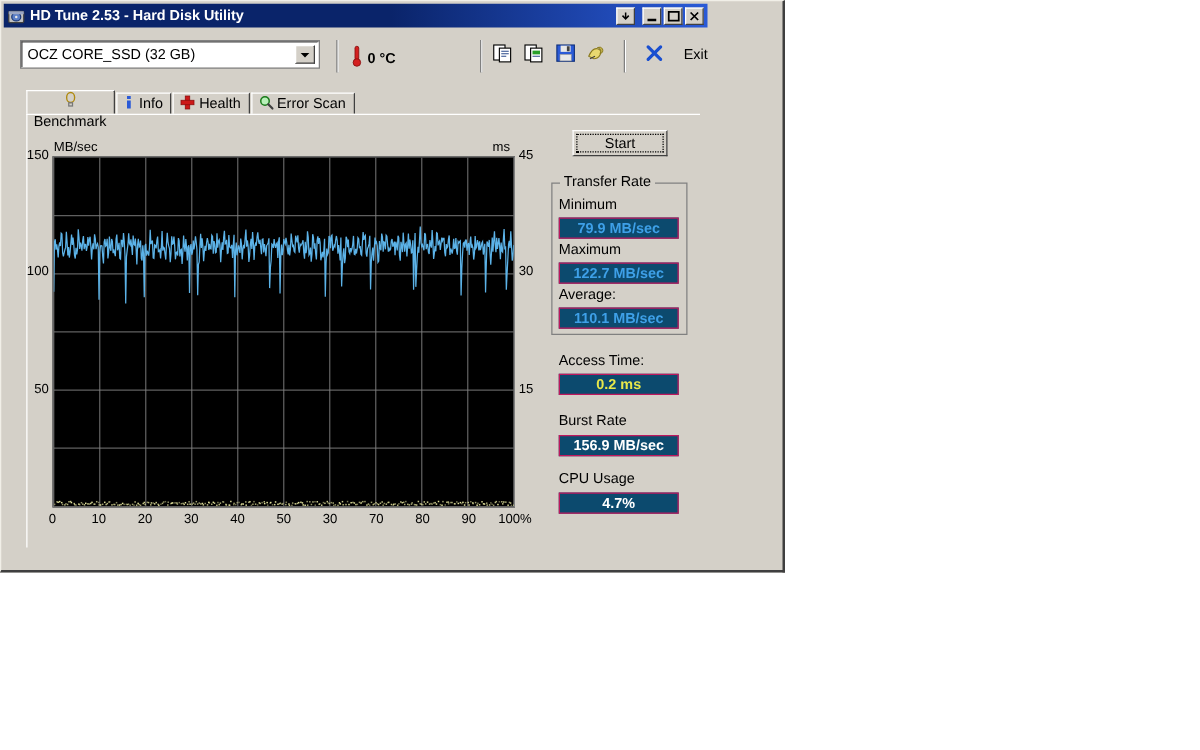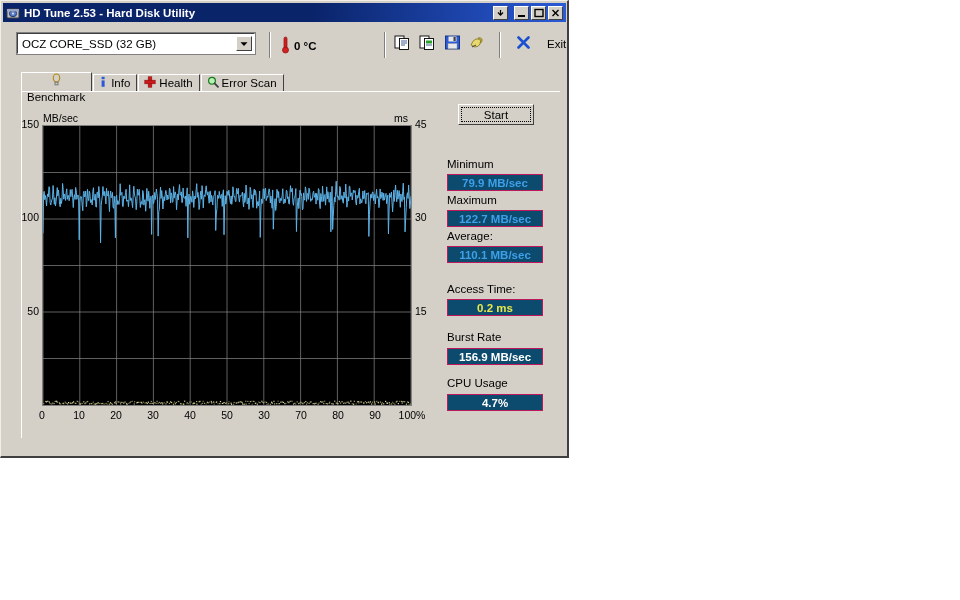--- a/index.html
+++ b/index.html
@@ -1,21 +1,21 @@
 <!DOCTYPE html>
 <html><head>
 <meta charset="utf-8">
 <style>
   html,body{margin:0;padding:0;}
   body{
     width:960px;height:600px;background:#ffffff;overflow:hidden;
     font-family:"Liberation Sans",sans-serif;font-size:11px;color:#000;
   }
   #win{
-    position:absolute;left:0;top:0;width:569px;height:458px;
+    position:absolute;left:0;top:0;width:628px;height:458px;
     background:#d4d0c8;
     border-top:1px solid #f1efe8;border-left:1px solid #f1efe8;
     border-right:2px solid #3f3f3f;border-bottom:2px solid #3f3f3f;
     box-sizing:border-box;
   }
   
   #titlebar{
     position:absolute;left:2px;top:2px;width:563px;height:19px;
     background:linear-gradient(to right,#0a246a 0%,#0a246a 55%,#2a5ad7 100%);
     display:flex;align-items:center;box-sizing:border-box;
@@ -608,20 +608,23 @@
       <div class="xtick" style="left: 322px; top: 408px;">80</div>
       <div class="xtick" style="left: 359px; top: 408px;">90</div>
       <div class="xtick" style="left: 396px; top: 408px;">100%</div>
     </div>
 
   <div id="startbtn">
     <span class="inner"></span>
     <span>Start</span>
   </div>
 
+  <div id="trgroup">
+    <span class="legend">Transfer Rate</span>
+  </div>
 
   <div class="reslabel" style="left:446px;top:157px;">Minimum</div>
   <div class="resbox blue" style="left:446px;top:173px;">79.9 MB/sec</div>
 
   <div class="reslabel" style="left:446px;top:193px;">Maximum</div>
   <div class="resbox blue" style="left:446px;top:209px;">122.7 MB/sec</div>
 
   <div class="reslabel" style="left:446px;top:229px;">Average:</div>
   <div class="resbox blue" style="left:446px;top:245px;">110.1 MB/sec</div>
 

